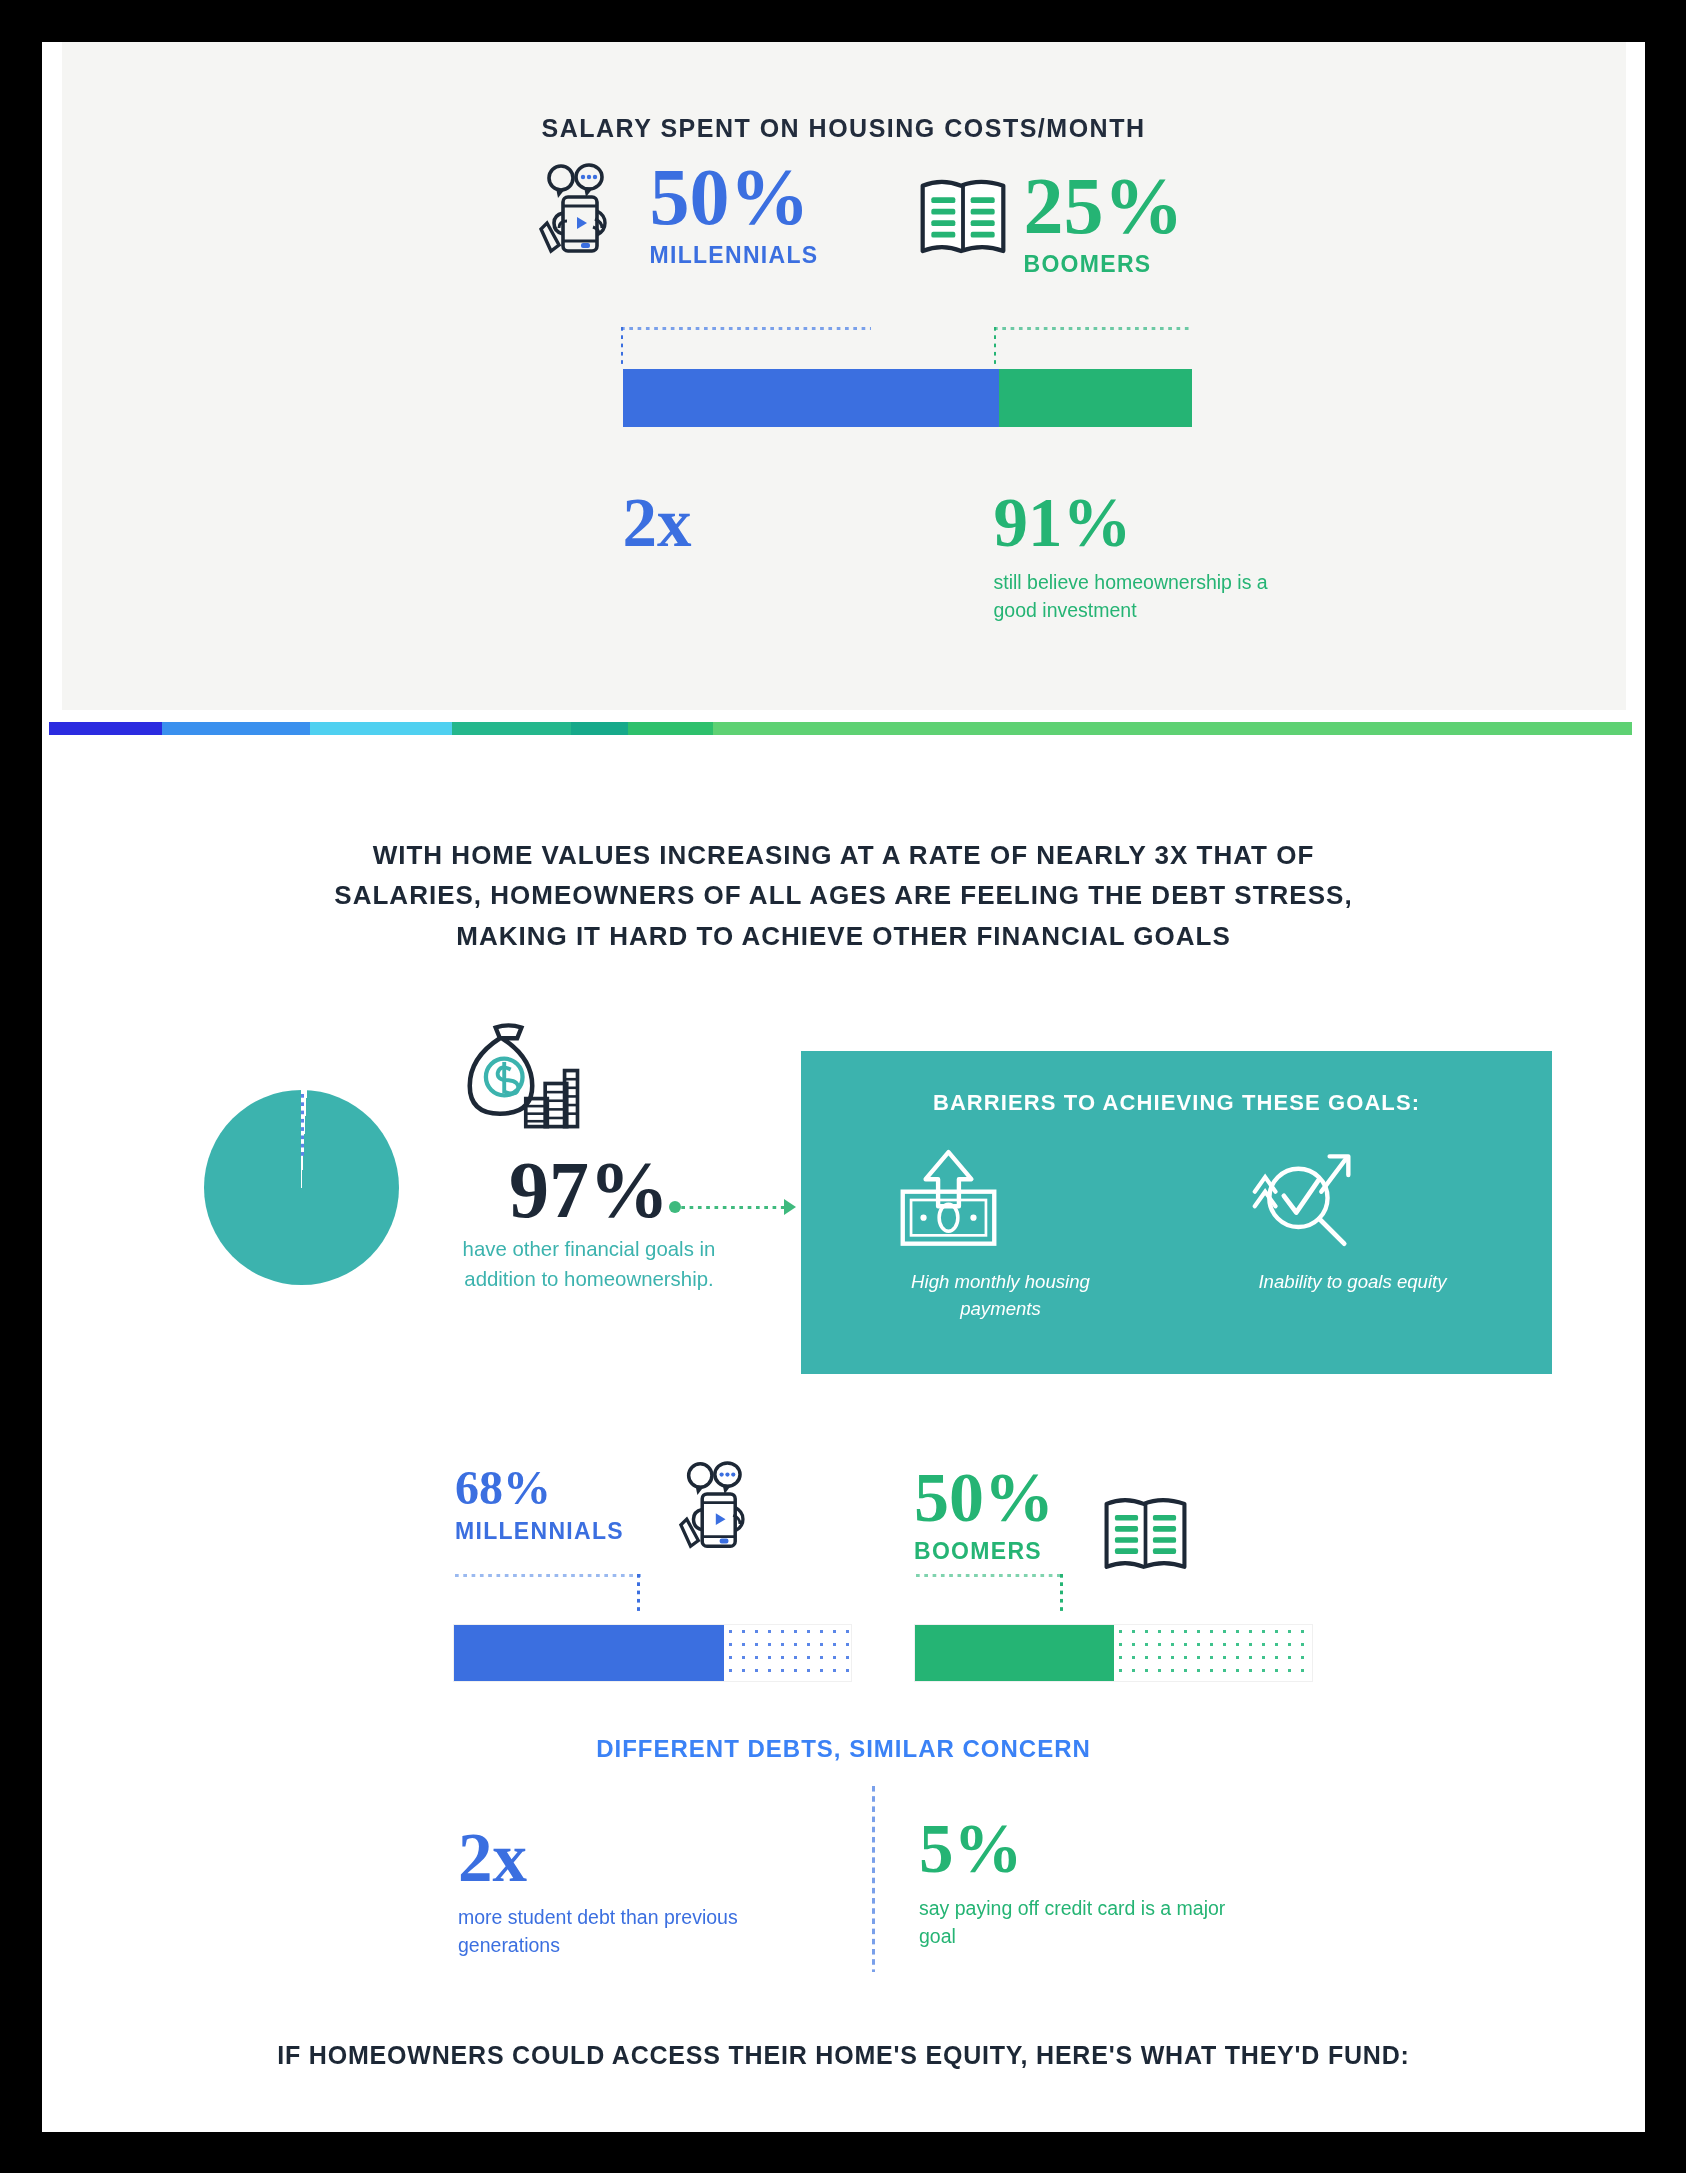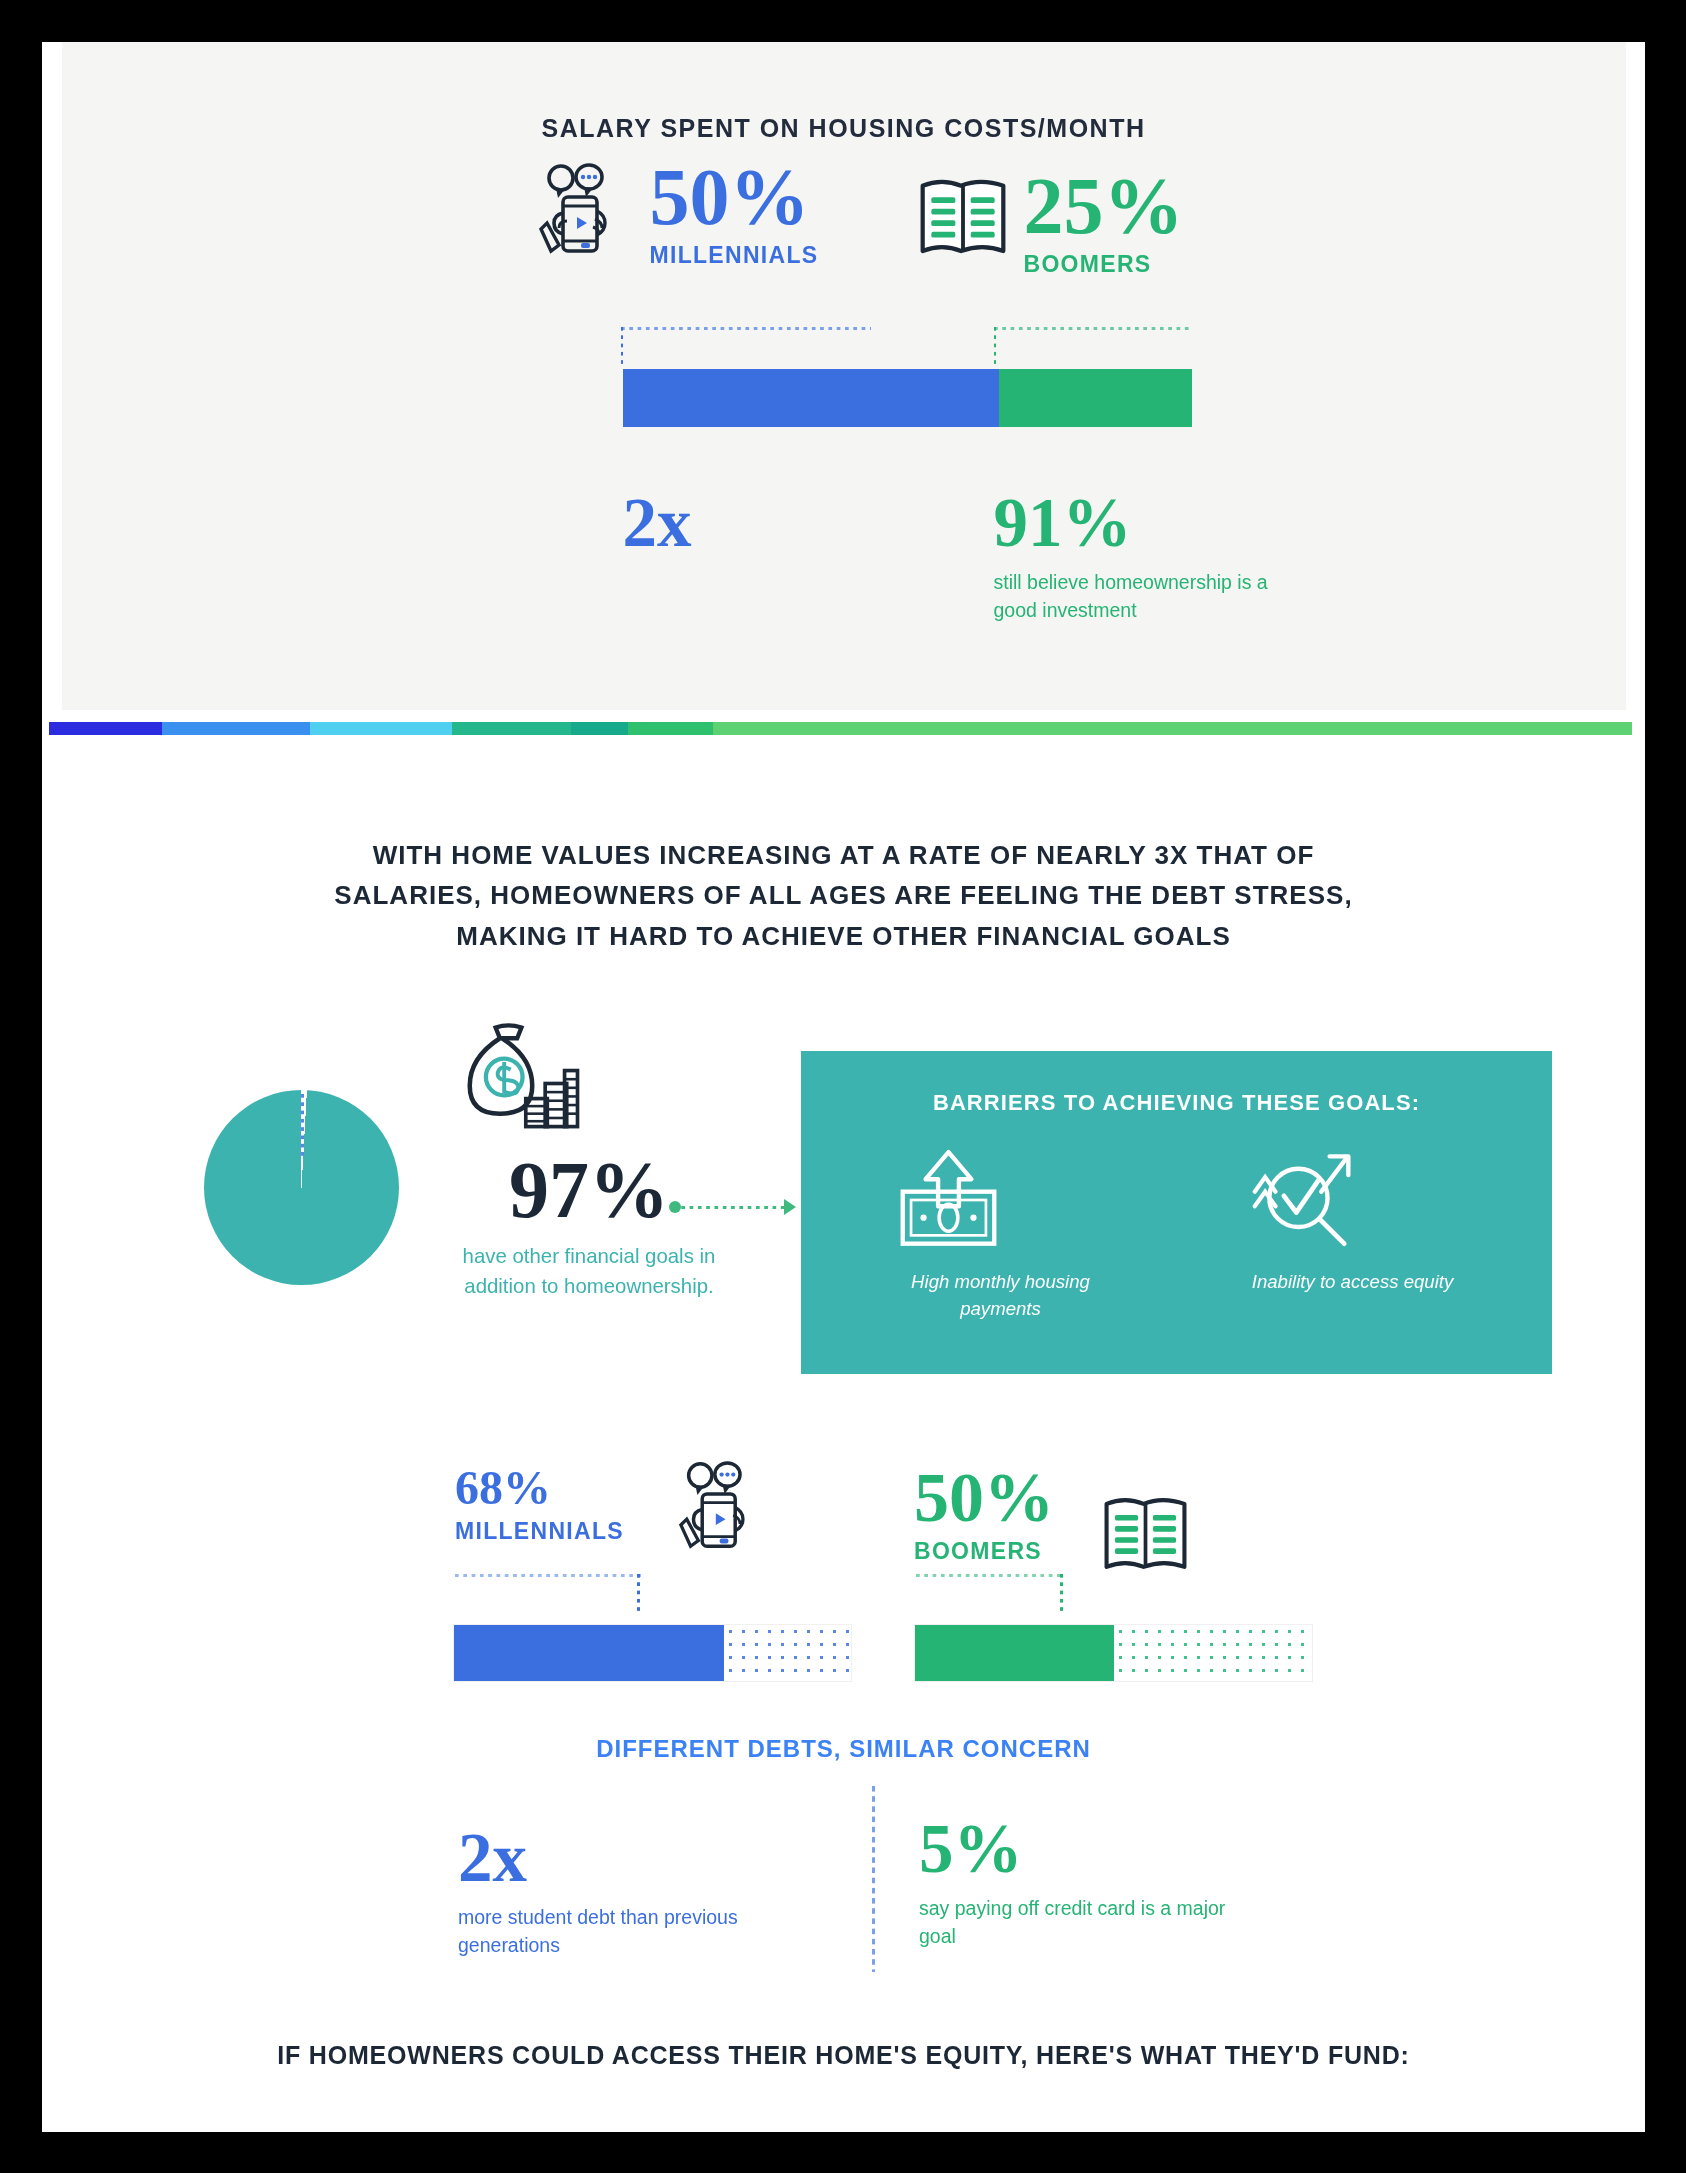--- a/index.html
+++ b/index.html
@@ -278,21 +278,21 @@
           <line x1="106" y1="62" x2="118" y2="62"></line>
         <line x1="106" y1="70" x2="118" y2="70"></line>
           <line x1="106" y1="78" x2="118" y2="78"></line>
         <line x1="106" y1="86" x2="118" y2="86"></line>
       </g>
     </svg>
   </span>
 
   <div style="position:absolute; left:408px; top:1112px; width:278px;text-align:center;">
     <div class="big-pct dark" style="font-size:80px;">97%</div>
-    <div class="teal" style="font-size:20.4px; line-height:1.48; margin-top:13px; font-weight:500;">have other financial goals in addition to homeownership.</div>
+    <div class="teal" style="font-size:20.4px; line-height:1.48; margin-top:6px; font-weight:500;">have other financial goals in addition to homeownership.</div>
   </div>
 
   <div class="dot-h" style="left:631px; top:1164px; width:121px; color:#3fba7e;"></div>
   <div style="position:absolute; left:627px; top:1159px; width:12px; height:12px;
               border-radius:50%; background:#3fba7e;"></div>
   <div style="position:absolute; left:742px; top:1157px; width:0; height:0;
               border-left:12px solid #3fba7e; border-top:8.3px solid transparent;
               border-bottom:8.3px solid transparent;"></div>
 
   <div class="panel-teal">
@@ -316,21 +316,21 @@
           <svg width="109" height="104" viewBox="0 0 104 100">
             <circle cx="50" cy="48" r="28" fill="none" stroke="#fff" stroke-width="4.2"></circle>
             <path d="M36 46 L48 62 L70 30" fill="none" stroke="#fff" stroke-width="4.6" stroke-linecap="round" stroke-linejoin="round"></path>
             <line x1="70" y1="68" x2="94" y2="92" stroke="#fff" stroke-width="4.6" stroke-linecap="round"></line>
             <path d="M8 42 L18 28 L28 42" fill="none" stroke="#fff" stroke-width="4" stroke-linecap="round"></path>
             <path d="M8 56 L18 42 L28 56" fill="none" stroke="#fff" stroke-width="4" stroke-linecap="round"></path>
             <path d="M72 42 L96 10" fill="none" stroke="#fff" stroke-width="4.2" stroke-linecap="round"></path>
             <path d="M80 8 L98 8 L98 26" fill="none" stroke="#fff" stroke-width="4.2" stroke-linecap="round" stroke-linejoin="round"></path>
           </svg>
         </span>
-        <div class="cap">Inability to access equity</div>
+        <div class="cap">Inability to goals equity</div>
       </div>
     </div>
   </div>
 
   <div style="position:absolute; left:413px; top:1424px;">
     <div class="big-pct blue" style="font-size:48px;">68%</div>
     <div class="gen-label blue" style="margin-top:7.4px;">MILLENNIALS</div>
   </div>
   <span style="position:absolute; left:635px; top:1417px;">
     <svg width="97" height="97" viewBox="0 0 100 100">

